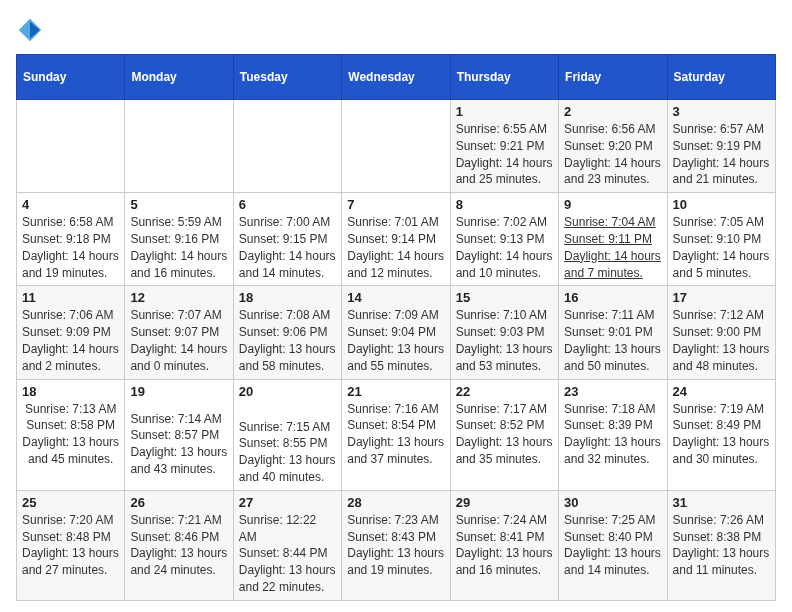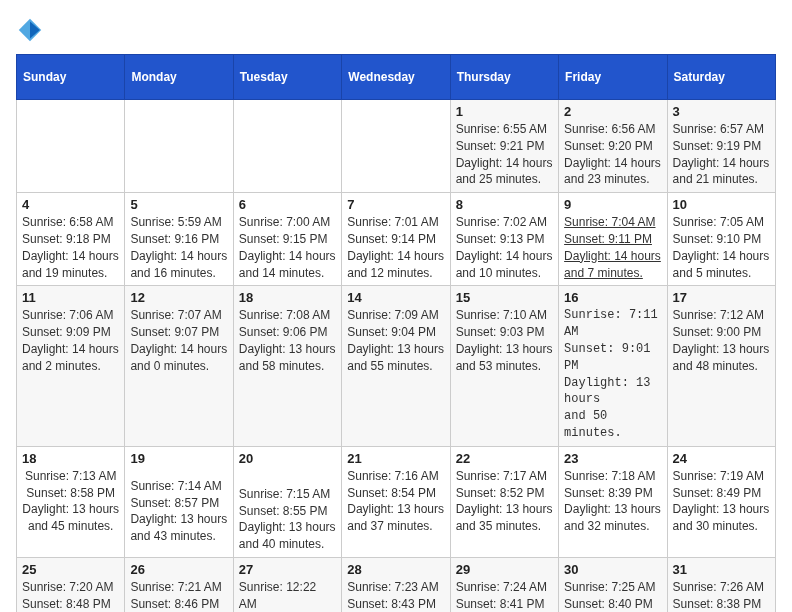--- a/index.html
+++ b/index.html
@@ -228,21 +228,21 @@
         </td>
         <td>
           <div class="day-number">15</div>
           <div class="day-detail" style="white-space: pre-line;">Sunrise: 7:10 AM
 Sunset: 9:03 PM
 Daylight: 13 hours
 and 53 minutes.</div>
         </td>
         <td>
           <div class="day-number">16</div>
-          <div class="day-detail" style="white-space: pre-line; font-family: Liberation Mono, monospace;">Sunrise: 7:11 AM
+          <div class="day-detail" style="white-space: pre-line;">Sunrise: 7:11 AM
 Sunset: 9:01 PM
 Daylight: 13 hours
 and 50 minutes.</div>
         </td>
         <td>
           <div class="day-number">17</div>
           <div class="day-detail" style="white-space: pre-line;">Sunrise: 7:12 AM
 Sunset: 9:00 PM
 Daylight: 13 hours
 and 48 minutes.</div>

